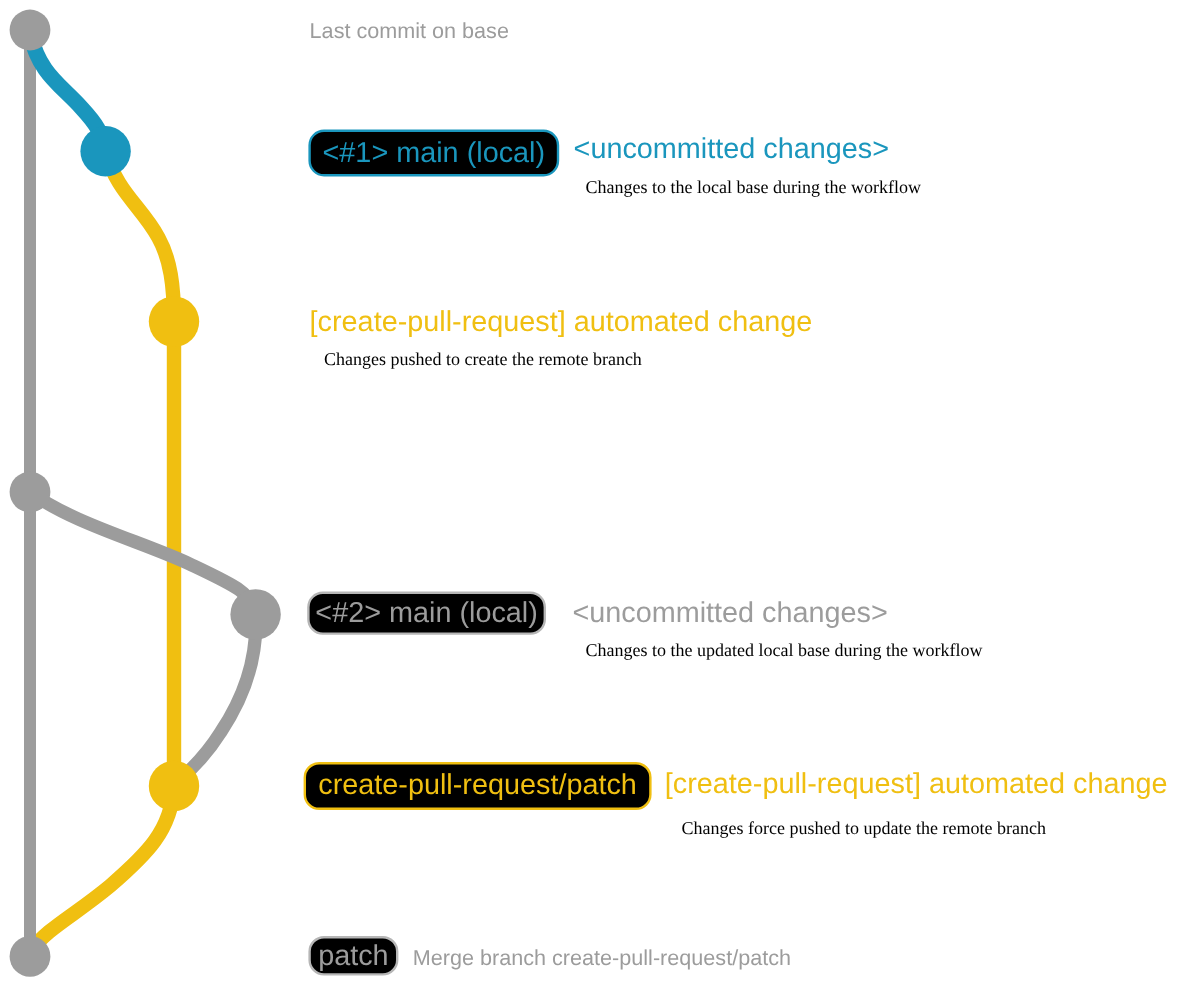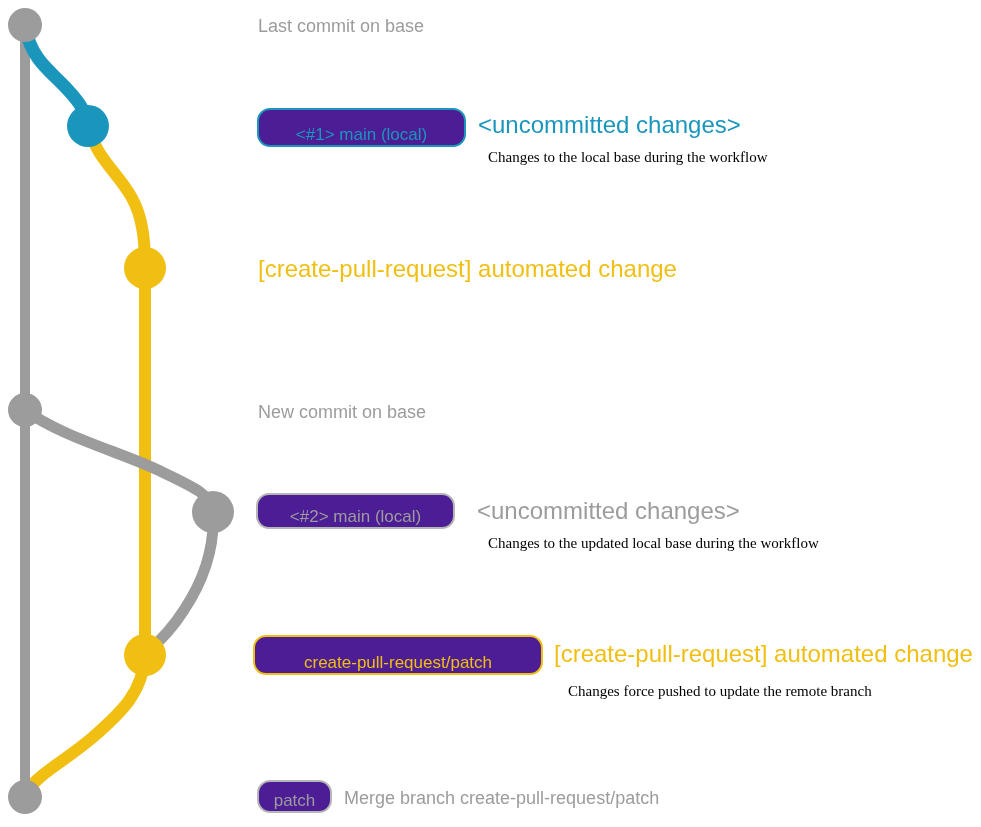--- a/index.html
+++ b/index.html
@@ -36,26 +36,26 @@
   .title.yellow { color: var(--yellow); }
   .title.gray   { color: var(--gray); }
   .desc {
     font-family: "Liberation Serif", serif;
     font-size: 15px;
     line-height: 24px;
     color: var(--black);
   }
   .pill {
     display: flex;
-    align-items: flex-end;
+    align-items: center;
     justify-content: center;
     box-sizing: border-box;
     border-radius: 13px;
-    background: #4c1d95;
-    font-size: 17px;
+    background: #000000;
+    font-size: 24px;
   }
   .pill.blue   { border: 2px solid var(--blue);        color: var(--blue); }
   .pill.yellow { border: 2px solid var(--yellow);      color: var(--yellow); }
   .pill.gray   { border: 2px solid var(--gray_border); color: var(--gray); }
 </style>
 </head>
 <body>
 
 <div id="canvas">
 
@@ -86,22 +86,22 @@
 
   <div class="abs row-label" style="left:258px; top:13px">Last commit on base</div>
 
   <div class="abs pill blue" style="left:257px; top:108px; width:209px; height:39px">
     <span>&lt;#1&gt; main (local)</span>
   </div>
   <div class="abs title blue" style="left:478px; top:112px">&lt;uncommitted changes&gt;</div>
   <div class="abs desc" style="left:488px; top:145px">Changes to the local base during the workflow</div>
 
   <div class="abs title yellow" style="left:258px; top:256px">[create-pull-request] automated change</div>
+  <div class="abs desc" style="left:270px; top:288px">Changes pushed to create the remote branch</div>
 
-  <div class="abs row-label" style="left:258px; top:399px">New commit on base</div>
 
   <div class="abs pill gray" style="left:256px; top:493px; width:199px; height:36px">
     <span>&lt;#2&gt; main (local)</span>
   </div>
   <div class="abs title gray" style="left:477px; top:498px">&lt;uncommitted changes&gt;</div>
   <div class="abs desc" style="left:488px; top:531px">Changes to the updated local base during the workflow</div>
 
   <div class="abs pill yellow" style="left:253px; top:635px; width:290px; height:40px">
     <span>create-pull-request/patch</span>
   </div>

